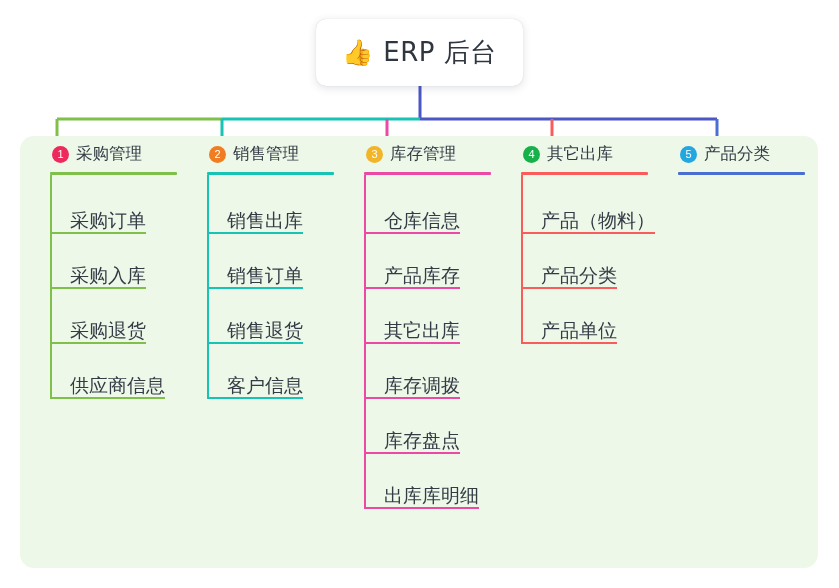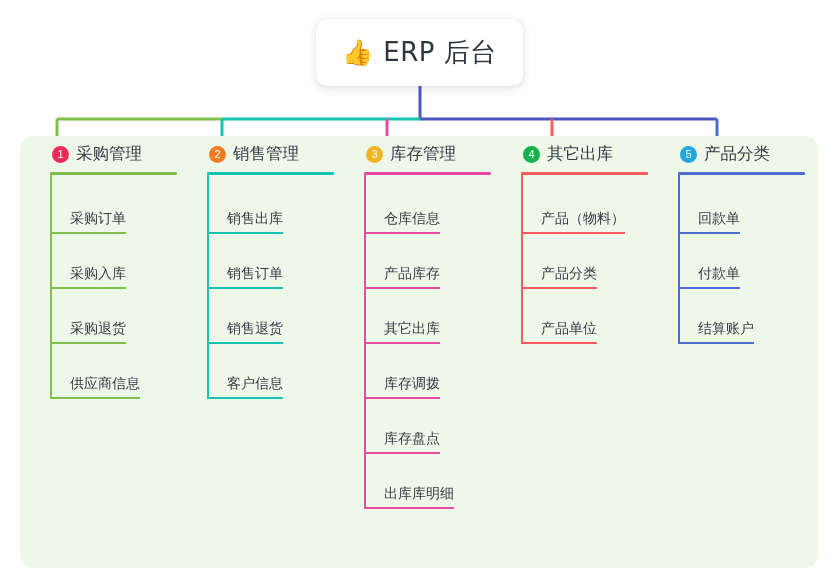--- a/index.html
+++ b/index.html
@@ -139,24 +139,23 @@
   }
   .item {
     position: relative;
     height: 55px;
     display: flex;
     align-items: flex-end;
     padding-left: 20px;
     box-sizing: border-box;
   }
   .item-label {
-    font-size: 14px;
+    font-size: 19px;
     color: #333b45;
     white-space: nowrap;
-    padding-bottom: 6px;
     position: relative;
   }
   .item-rule {
     position: absolute;
     left: 0px;
     bottom: 0px;
     height: 2px;
     width: 100%;
   }
   .item-rule.extend {
@@ -283,28 +282,16 @@
             <span class="item-label">产品单位<div class="item-rule extend" style="background: rgb(250, 91, 91);"></div></span>
           </div>
         </div>
       </div>
       <div class="column">
         <div class="col-header">
           <span class="badge" style="background: rgb(35, 167, 224);">5</span>
           <span class="col-title">产品分类</span>
         </div>
         <div class="col-rule" style="background: rgb(74, 111, 208);"></div>
-        <div class="items">
-          <div class="spine" style="background: rgb(74, 111, 208);"></div>
-          <div class="item">
-            <span class="item-label">回款单<div class="item-rule extend" style="background: rgb(74, 111, 208);"></div></span>
-          </div>
-          <div class="item">
-            <span class="item-label">付款单<div class="item-rule extend" style="background: rgb(74, 111, 208);"></div></span>
-          </div>
-          <div class="item">
-            <span class="item-label">结算账户<div class="item-rule extend" style="background: rgb(74, 111, 208);"></div></span>
-          </div>
-        </div>
       </div>
     </div>
 
 </div>
 
 </body></html>

